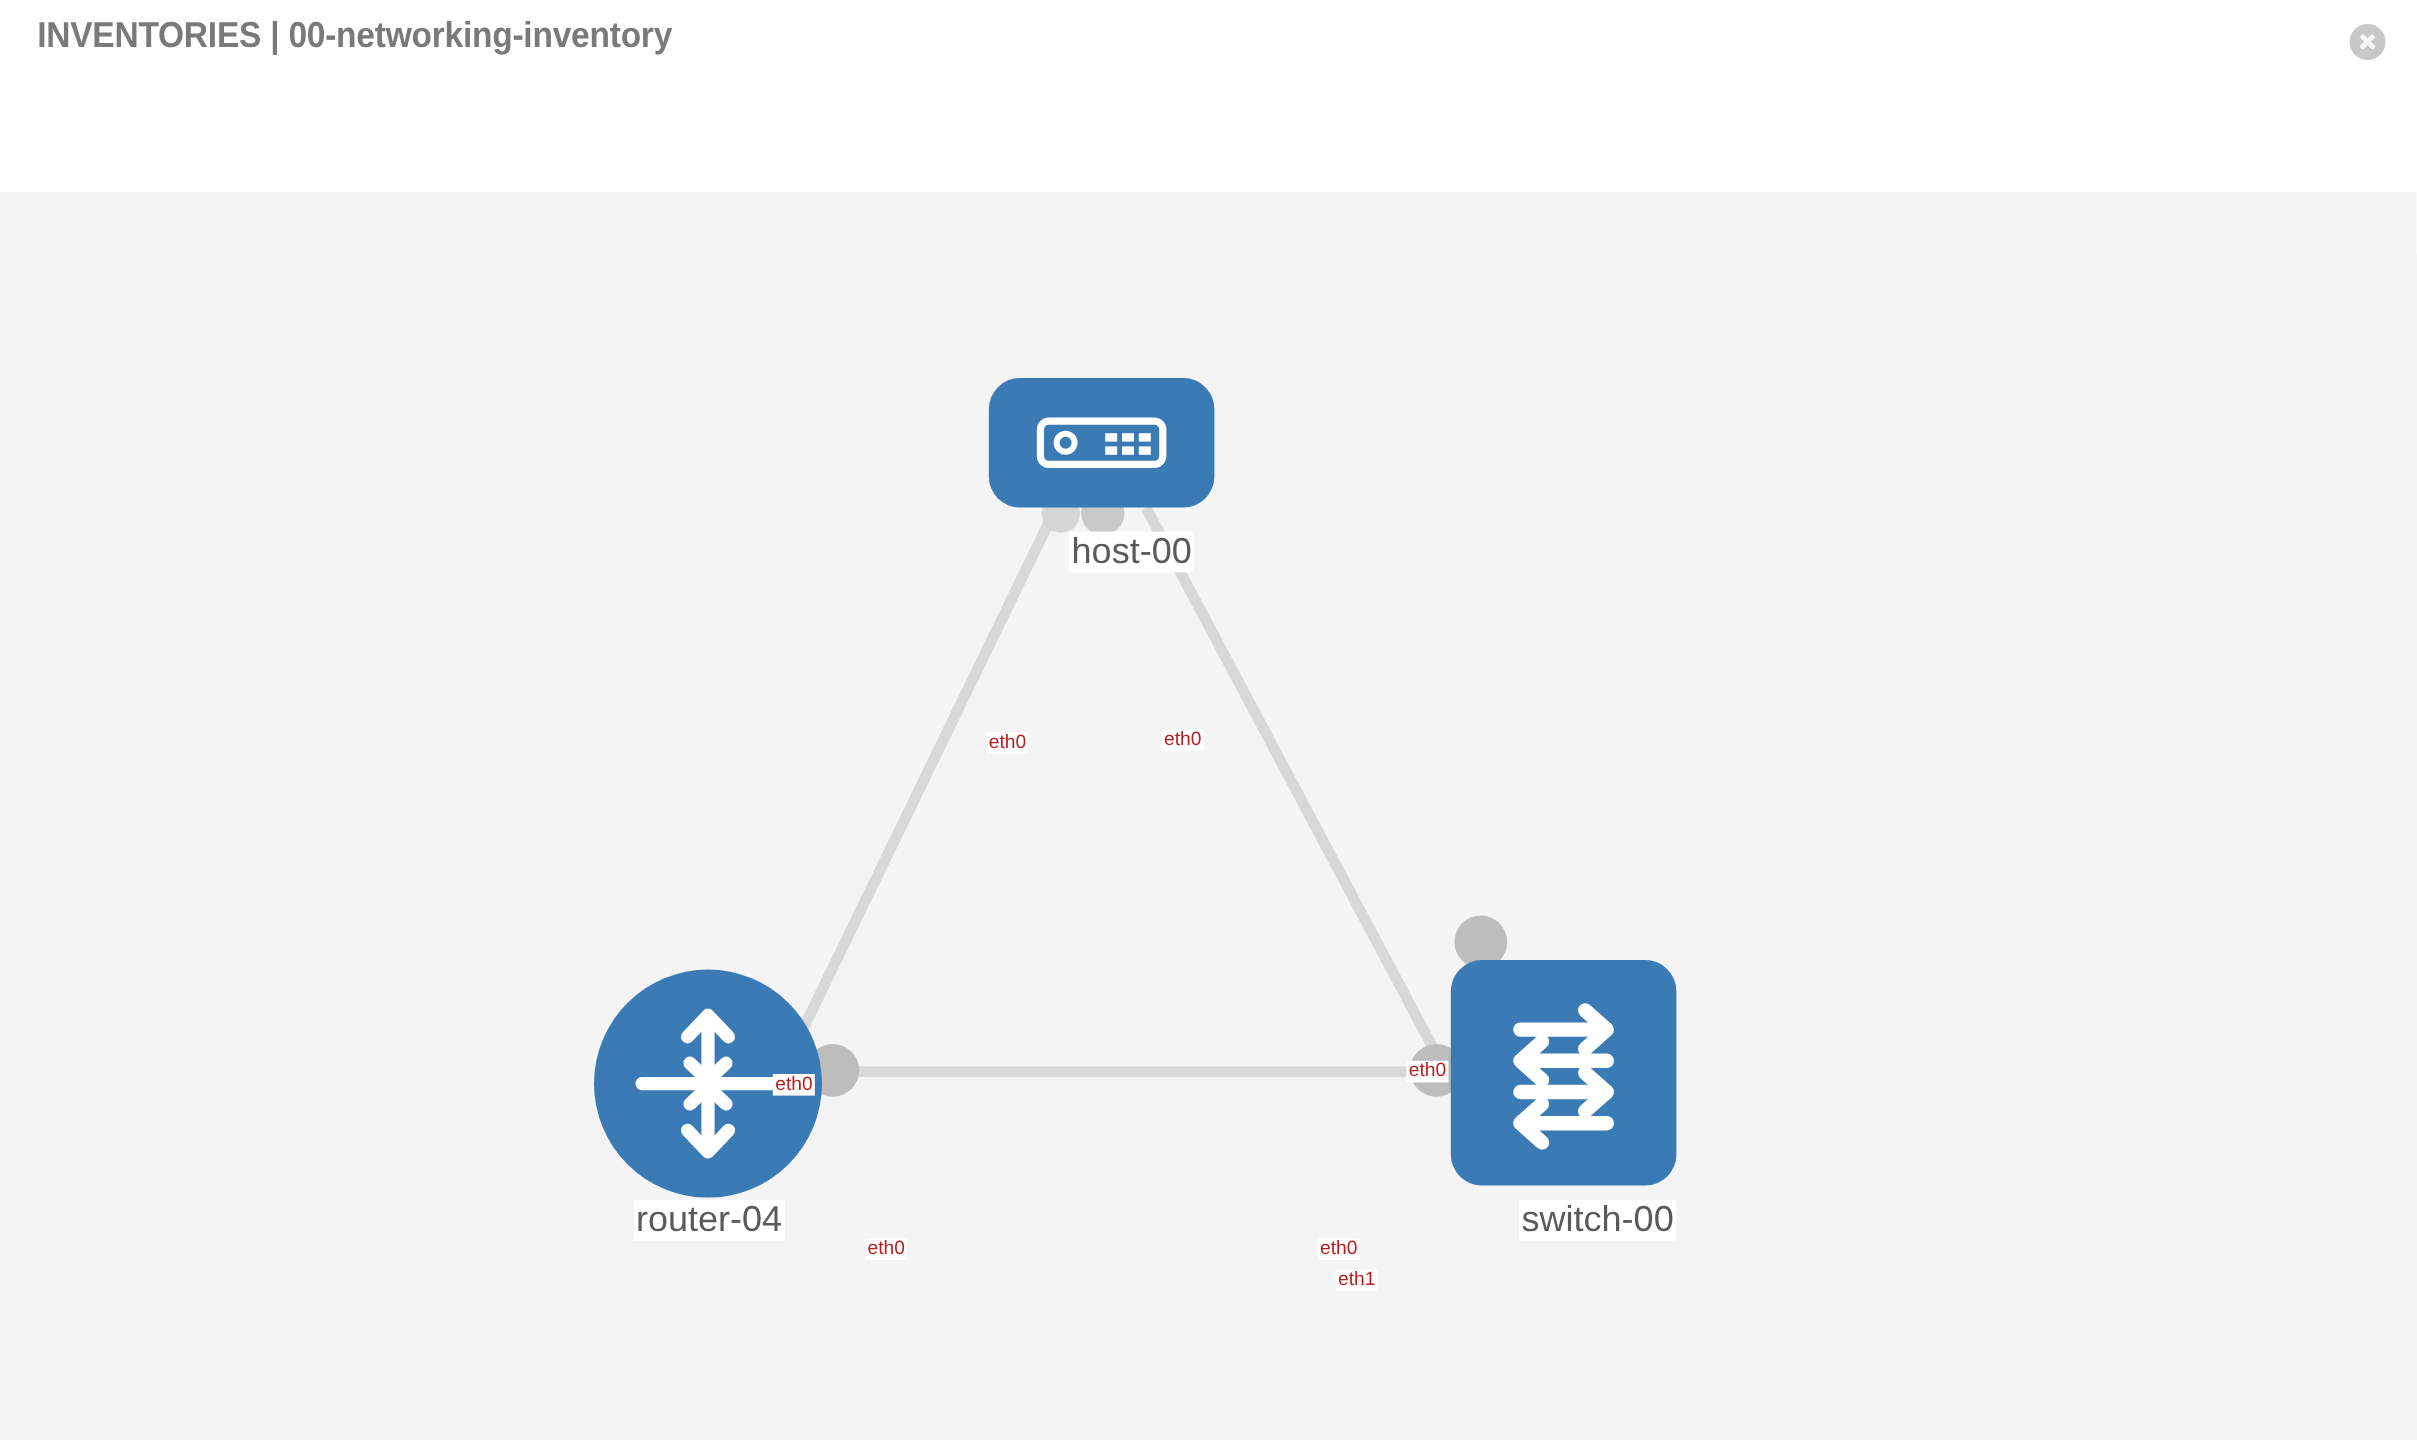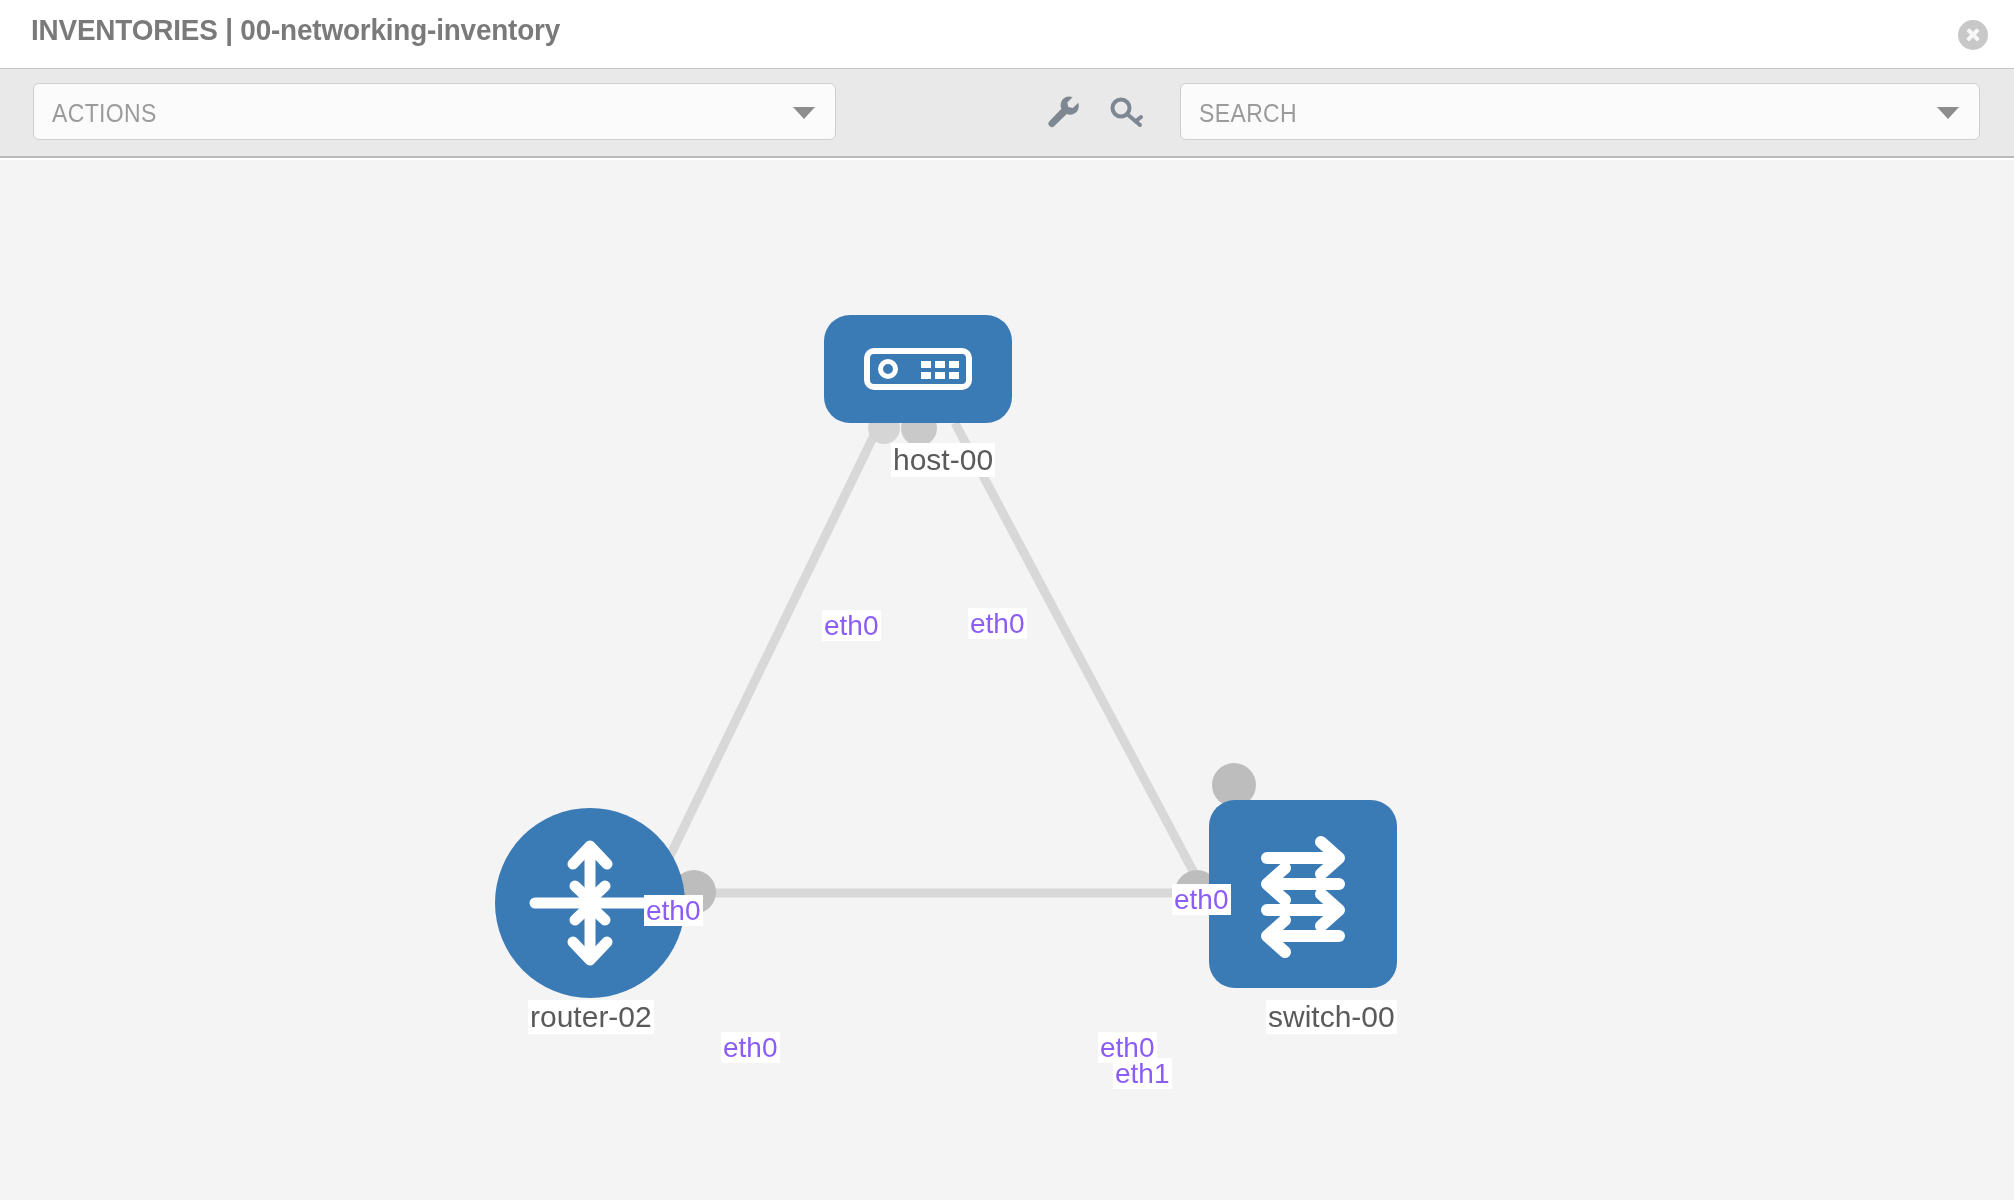--- a/index.html
+++ b/index.html
@@ -190,22 +190,22 @@
     padding: 0 2px;
     line-height: 1.12;
   }
   .name-host   { left: 866px;  top: 283px; margin-left: 25px; }
   .name-router { left: 528px;  top: 840px; }
   .name-switch { left: 1242px; top: 840px; margin-left: 24px; }
 
   
   .eth-label {
     position: absolute;
-    font-size: 28px;
-    color: #8b5cf6;
+    font-size: 16px;
+    color: #b91c1c;
     background: #ffffff;
     white-space: nowrap;
     padding: 0 2px;
     line-height: 1.12;
   }
   .eth-host-left   { left: 822px;  top: 450px; }
   .eth-host-right  { left: 968px;  top: 448px; }
   .eth-router-up   { left: 644px;  top: 735px; }
   .eth-switch-up   { left: 1172px; top: 724px; }
   .eth-router-rt   { left: 721px;  top: 872px; }
@@ -215,47 +215,20 @@
 </head>
 <body>
 
 <div id="app">
 
   <div class="header">
     <div class="header-title">INVENTORIES | 00-networking-inventory</div>
     <div class="close-btn"></div>
   </div>
 
-  <div class="toolbar">
-
-    <div class="actions-select">
-      <span class="label">ACTIONS</span>
-      <span class="caret"></span>
-    </div>
-
-    <div class="tool-icon tool-wrench">
-      <svg viewBox="0 0 42 42">
-        <path d="M31.5 6.2c-4.2-1.7-9.2.2-11.1 4.3-1.1 2.4-1 5 0 7.2L8.2 30.4c-1.2 1.2-1.2 3.1 0 4.3l.6.6c1.2 1.2 3.1 1.2 4.3 0l12.6-12.4c2.2 1 4.9 1 7.2-.1 4.1-1.9 6-6.9 4.3-11.1l-5.3 5.3-4.6-1-1-4.6 5.2-5.2z" fill="#7e8792"></path>
-      </svg>
-    </div>
-
-    <div class="tool-icon tool-key">
-      <svg viewBox="0 0 42 42">
-        <circle cx="15" cy="17" r="8.5" fill="none" stroke="#7e8792" stroke-width="4"></circle>
-        <path d="M21 23 L34 34" stroke="#7e8792" stroke-width="4" stroke-linecap="round" fill="none"></path>
-        <path d="M30 30 L35 26" stroke="#7e8792" stroke-width="4" stroke-linecap="round" fill="none"></path>
-      </svg>
-    </div>
-
-    <div class="search-field">
-      <span class="label">SEARCH</span>
-      <span class="caret"></span>
-    </div>
-
-  </div>
 
   <div class="canvas">
 
     <svg class="graph-svg" viewBox="0 0 2014 1040">
 
       <line x1="880" y1="263" x2="668" y2="700" stroke="#d8d8d8" stroke-width="9"></line>
 
       <line x1="955" y1="263" x2="1235" y2="790" stroke="#d8d8d8" stroke-width="9"></line>
 
       <line x1="690" y1="733" x2="1215" y2="733" stroke="#d8d8d8" stroke-width="9"></line>
@@ -292,21 +265,21 @@
           <polyline points="78,134 95,152 112,134"></polyline>
 
           <line x1="40" y1="95" x2="96" y2="95"></line>
           <polyline points="80,78 98,95 80,112"></polyline>
 
           <line x1="150" y1="95" x2="94" y2="95"></line>
           <polyline points="110,78 92,95 110,112"></polyline>
         </g>
       </svg>
     </div>
-    <div class="node-name name-router">router-02</div>
+    <div class="node-name name-router">router-04</div>
 
     <div class="node node-rect node-switch">
       <svg viewBox="0 0 188 188">
         <g stroke="#ffffff" stroke-width="12" stroke-linecap="round" stroke-linejoin="round" fill="none">
 
           <line x1="58" y1="58" x2="128" y2="58"></line>
           <polyline points="112,42 130,58 112,74"></polyline>
 
           <line x1="130" y1="84" x2="60" y2="84"></line>
           <polyline points="76,68 58,84 76,100"></polyline>

